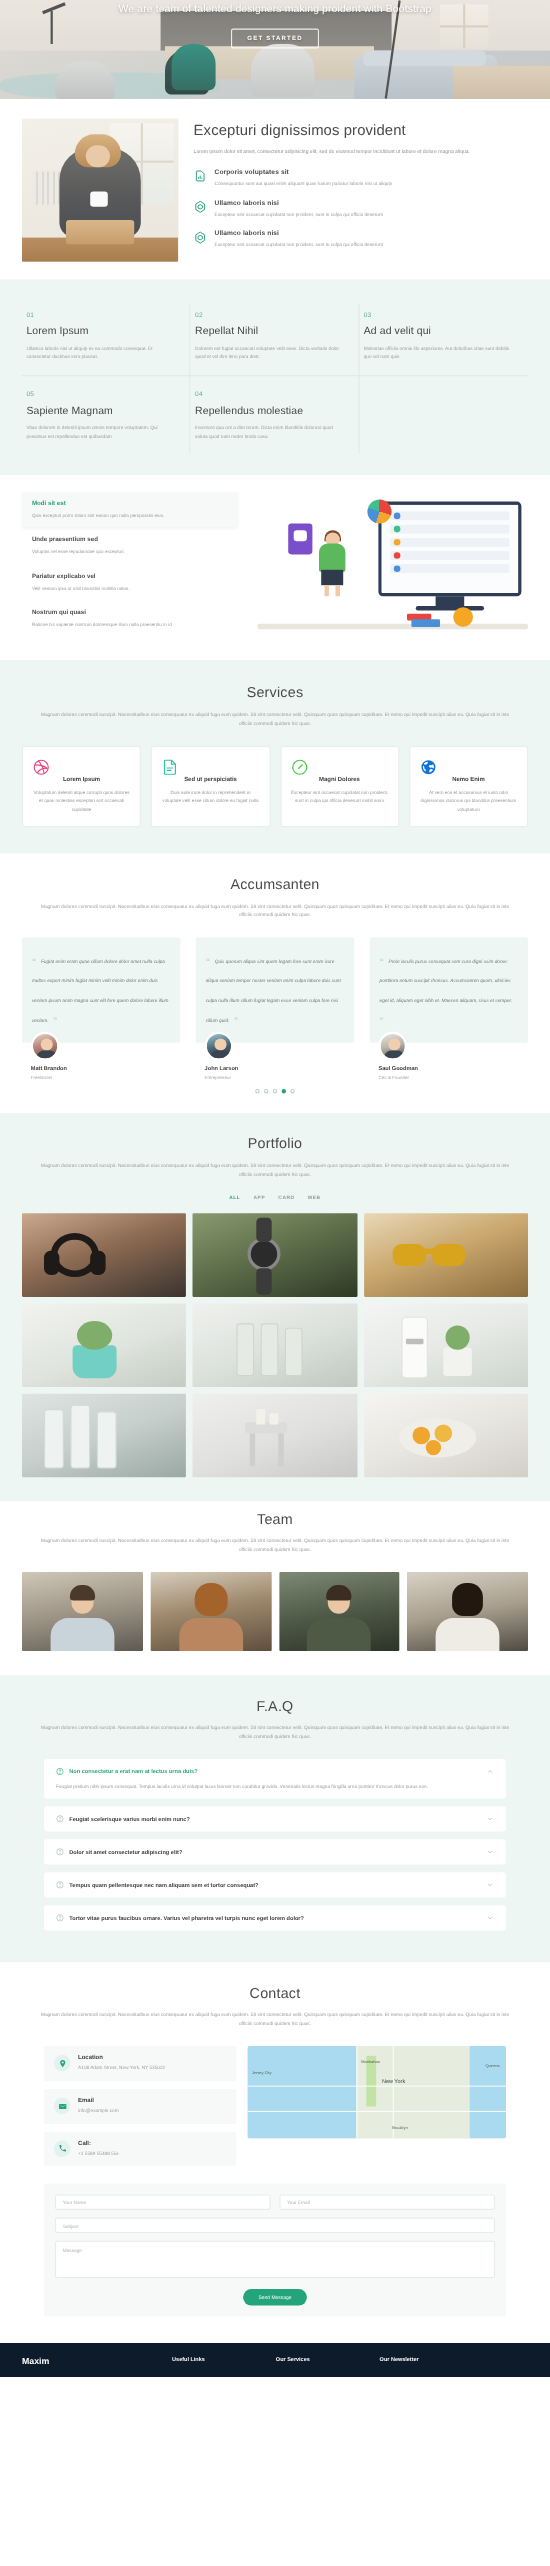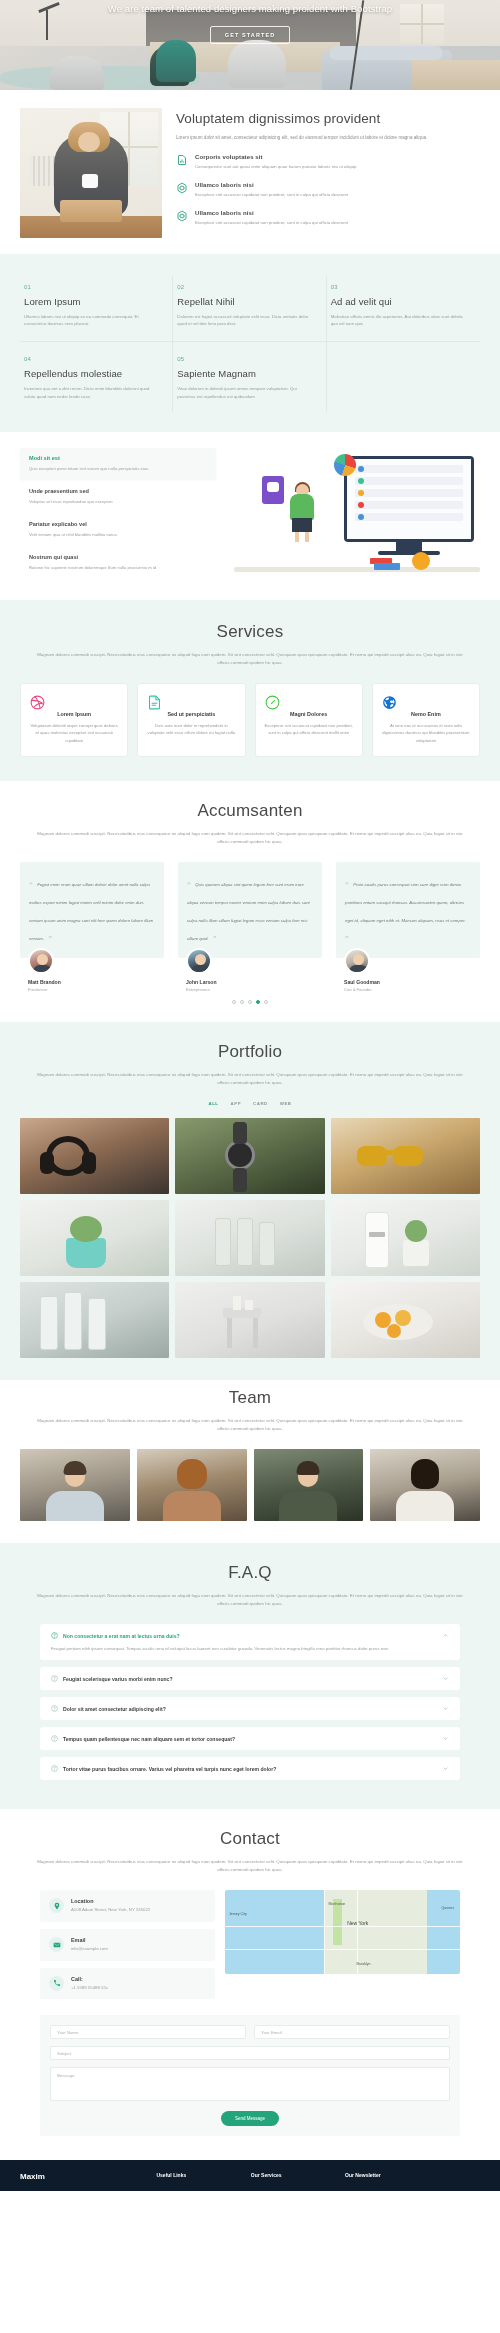--- a/index.html
+++ b/index.html
@@ -138,21 +138,21 @@
   .ill-leg { position:absolute; top:48px; width:4px; height:10px; background:#f0c9a6; }
   .ill-card { position:absolute; border-radius:3px; }
   .ill-pie { position:absolute; left:110px; top:6px; width:22px; height:22px; border-radius:50%;
      background: conic-gradient(#e8453c 0 30%, #f0a92e 30% 55%, #4a90d9 55% 80%, #3fbf8f 80% 100%); }
   .ill-desk { position:absolute; left:10px; bottom:4px; right:0px; height:5px; background:#e9e6dd; border-radius:2px;}
   .ill-ball { position:absolute; left:188px; bottom:6px; width:18px; height:18px; border-radius:50%; background:#f5a623;}
   .ill-book { position:absolute; left:150px; bottom:6px; width:26px; height:7px; background:#4a90d9; border-radius:1px;}
   .ill-book2 { position:absolute; left:146px; bottom:12px; width:22px; height:6px; background:#e8453c; border-radius:1px;}
 
   
-  .sec-title { text-align: center; font-size: 17px; font-weight: 400; color: #4a4a4a; letter-spacing:.2px;}
+  .sec-title { text-align: center; font-size: 13px; font-weight: 400; color: #4a4a4a; letter-spacing:.2px;}
   .sec-sub { text-align: center; font-size: 4.4px; line-height: 8px; color: #9a9a9a; margin: 9px auto 0; max-width: 430px; }
 
   
   .services { background: #eef6f4; padding: 22px 0 24px; }
   .svc-grid { display: grid; grid-template-columns: repeat(4,1fr); gap: 9px; margin-top: 16px; }
   .svc-card { background:#fff; border:1px solid #e7efed; border-radius:3px; padding: 10px 8px 12px; text-align:center; }
   .svc-ic { width: 17px; height: 17px; margin: 0 auto 7px; }
   .svc-ic svg { width:17px; height:17px; display:block; }
   .svc-h { font-size: 5.4px; font-weight: 700; color: #3c3c3c; }
   .svc-p { font-size: 4.2px; line-height: 7.4px; color: #999; margin-top: 5px; }
@@ -298,21 +298,21 @@
         </div>
       <div class="rad"></div>
         <div class="floor"></div>
       <div class="person"></div>
         <div class="hair"></div>
         <div class="face"></div>
       <div class="cup"></div>
         <div class="lap"></div>
     </div>
     <div class="about-text">
-      <h2 class="about-h">Voluptatem dignissimos provident</h2>
+      <h2 class="about-h">Excepturi dignissimos provident</h2>
       <p class="about-p">Lorem ipsum dolor sit amet, consectetur adipisicing elit, sed do eiusmod tempor incididunt ut labore et dolore magna aliqua.</p>
 
       <div class="feat">
         <span class="feat-ic">
           <svg viewBox="0 0 24 24" fill="none" stroke="currentColor" stroke-width="1.8">
               <path d="M14 3H6a1 1 0 0 0-1 1v16a1 1 0 0 0 1 1h12a1 1 0 0 0 1-1V8z"></path>
               <path d="M9 17v-3M12 17v-6M15 17v-2"></path>
             </svg>
         </span>
         <div>
@@ -361,28 +361,28 @@
       <div class="num-n">02</div>
       <div class="num-h">Repellat Nihil</div>
       <div class="num-p">Dolorem est fugiat occaecati voluptate velit esse. Dicta veritatis dolor quod et vel dire leno para dest.</div>
     </div>
     <div class="num-cell">
       <div class="num-n">03</div>
       <div class="num-h">Ad ad velit qui</div>
       <div class="num-p">Molestiae officiis omnis illo asperiores. Aut doloribus vitae sunt debitis quo vel nam quis</div>
     </div>
     <div class="num-cell">
+      <div class="num-n">05</div>
+      <div class="num-h">Sapiente Magnam</div>
+      <div class="num-p">Vitae dolorem in deleniti ipsum omnis tempore voluptatem. Qui possimus est repellendus est quibusdam</div>
+    </div>
+    <div class="num-cell">
       <div class="num-n">04</div>
       <div class="num-h">Repellendus molestiae</div>
       <div class="num-p">Inventore qua ont a dint rerum. Dicta enim blanditiis doloruni quod soluta quod nam neder lendo casa</div>
-    </div>
-    <div class="num-cell">
-      <div class="num-n">05</div>
-      <div class="num-h">Sapiente Magnam</div>
-      <div class="num-p">Vitae dolorem in deleniti ipsum omnis tempore voluptatem. Qui possimus est repellendus est quibusdam</div>
     </div>
   </div>
 </section>
 
 <section class="skills">
   <div class="w skills-row">
     <div class="acc">
       <div class="acc-item open">
         <div class="acc-h">Modi sit est</div>
         <div class="acc-p">Quis excepturi porro totam sint earum quo nulla perspiciatis eius.</div>

